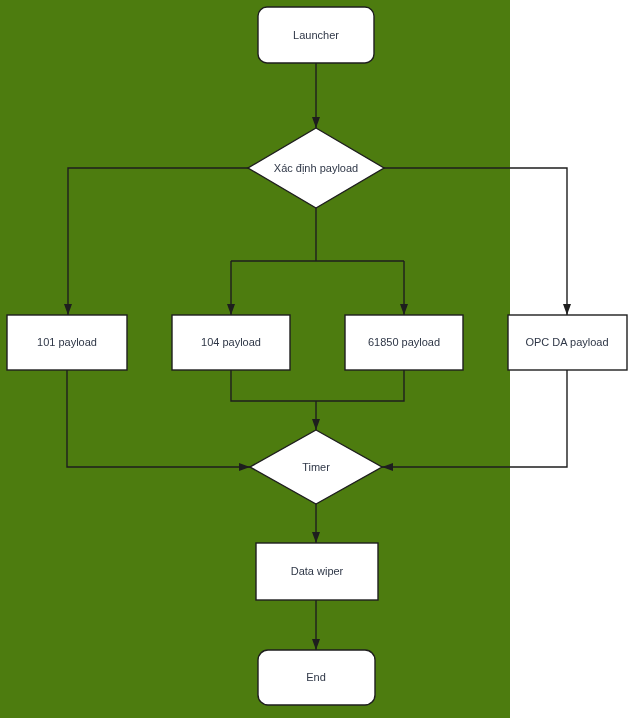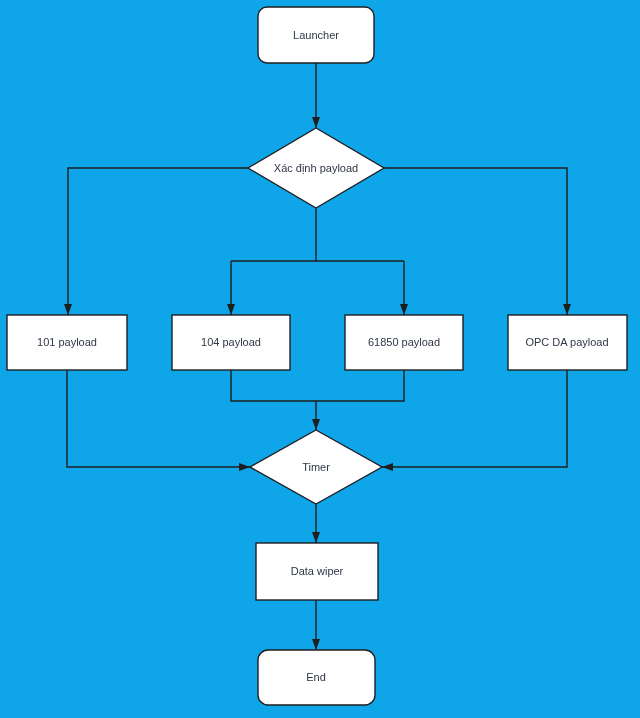--- a/index.html
+++ b/index.html
@@ -2,23 +2,23 @@
 <html><head>
 <meta charset="utf-8">
 <style>
   html, body {
     margin: 0;
     padding: 0;
     background: #ffffff;
   }
   .canvas {
     position: relative;
-    width: 640px;
+    width: 510px;
     height: 718px;
-    background: #0ea5e9;
+    background: #4d7c0f;
     font-family: "Liberation Sans", sans-serif;
   }
   svg.flow {
     position: absolute;
     left: 0;
     top: 0;
     display: block;
   }
   .edge {
     fill: none;

